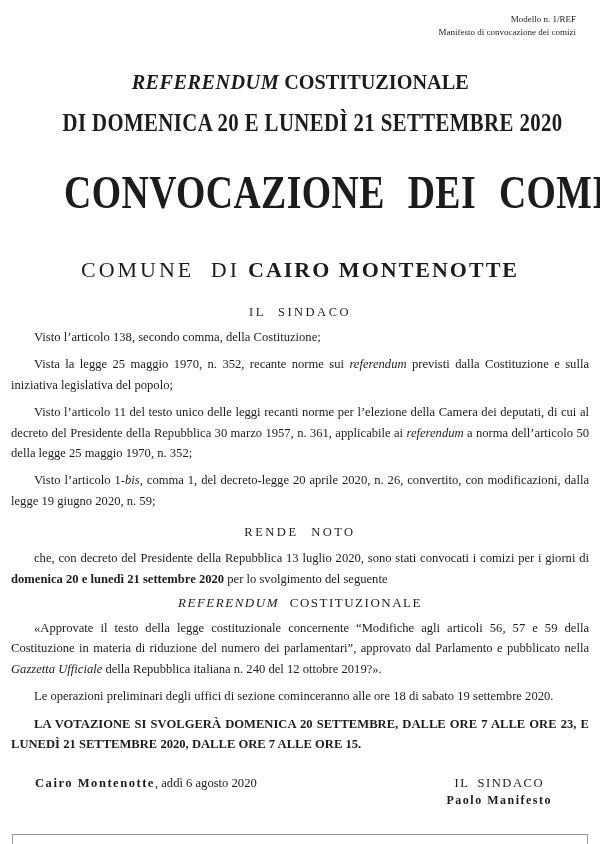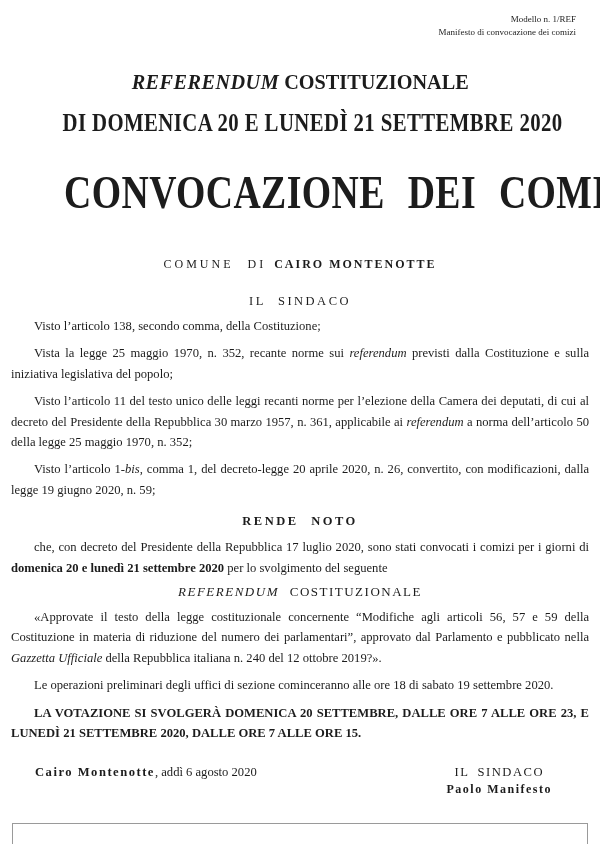--- a/index.html
+++ b/index.html
@@ -27,21 +27,21 @@
   .title1 { text-align: center; margin-top: 30px; font-size: 22px; font-weight: bold; white-space: nowrap; }
   .title1 .cond { display: inline-block; transform: scaleX(0.92); }
   .title1 i { letter-spacing: 0.5px; }
 
   .title2 { text-align: center; margin-top: 13px; font-size: 26px; font-weight: bold; white-space: nowrap; }
   .title2 .cond { display: inline-block; transform: scaleX(0.80); letter-spacing: 0.5px; }
 
   .main-title { text-align: center; margin-top: 28px; font-size: 46px; font-weight: bold; white-space: nowrap; }
   .main-title .cond { display: inline-block; transform: scaleX(0.82); word-spacing: 16px; letter-spacing: 0.5px; }
 
-  .comune-line { text-align: center; margin-top: 38px; font-size: 12px; white-space: nowrap; }
+  .comune-line { text-align: center; margin-top: 38px; font-size: 22px; white-space: nowrap; }
   .comune-line .label { letter-spacing: 3px; word-spacing: 8px; }
   .comune-line .name { font-weight: bold; letter-spacing: 2px; margin-left: 8px; }
 
   .section-heading {
     text-align: center;
     font-size: 12.5px;
     letter-spacing: 2.5px;
     word-spacing: 7px;
     margin-top: 22px;
   }
@@ -58,21 +58,21 @@
   .doc-body { padding: 0 11px; }
   .doc-body p {
     font-size: 12.6px;
     line-height: 1.62;
     text-align: justify;
     text-indent: 23px;
     margin-top: 7px;
   }
   .doc-body p.tight { }
   .doc-body .bold-par { font-weight: bold; }
-  .heading-block { margin-top: 14px; margin-bottom: 8px; font-weight: bold; }
+  .heading-block { margin-top: 14px; margin-bottom: 8px; }
 
   
   .signature-row {
     display: flex;
     justify-content: space-between;
     align-items: flex-start;
     margin-top: 22px;
     padding: 0 30px 0 35px;
     font-size: 12.6px;
     gap: 48px;
@@ -123,21 +123,21 @@
     <p class="tight">Visto l’articolo 138, secondo comma, della Costituzione;</p>
 
     <p><span>Vista la legge 25 maggio 1970, n. 352, recante norme sui </span><i>referendum</i><span> previsti dalla Costituzione e sulla iniziativa legislativa del popolo;</span></p>
 
     <p><span>Visto l’articolo 11 del testo unico delle leggi recanti norme per l’elezione della Camera dei deputati, di cui al decreto del Presidente della Repubblica 30 marzo 1957, n. 361, applicabile ai </span><i>referendum</i><span> a norma dell’articolo 50 della legge 25 maggio 1970, n. 352;</span></p>
 
     <p><span>Visto l’articolo 1-</span><i>bis</i><span>, comma 1, del decreto-legge 20 aprile 2020, n. 26, convertito, con modificazioni, dalla legge 19 giugno 2020, n. 59;</span></p>
 
     <div class="section-heading heading-block">RENDE NOTO</div>
 
-    <p class="tight"><span>che, con decreto del Presidente della Repubblica 17 luglio 2020, sono stati convocati i comizi per i giorni di </span><b>domenica 20 e lunedì 21 settembre 2020</b><span> per lo svolgimento del seguente</span></p>
+    <p class="tight"><span>che, con decreto del Presidente della Repubblica 13 luglio 2020, sono stati convocati i comizi per i giorni di </span><b>domenica 20 e lunedì 21 settembre 2020</b><span> per lo svolgimento del seguente</span></p>
 
     <div class="ref-heading"><i>REFERENDUM</i><span> COSTITUZIONALE</span></div>
 
     <p class="tight"><span>«Approvate il testo della legge costituzionale concernente “Modifiche agli articoli 56, 57 e 59 della Costituzione in materia di riduzione del numero dei parlamentari”, approvato dal Parlamento e pubblicato nella </span><i>Gazzetta Ufficiale</i><span> della Repubblica italiana n. 240 del 12 ottobre 2019?».</span></p>
 
     <p>Le operazioni preliminari degli uffici di sezione cominceranno alle ore 18 di sabato 19 settembre 2020.</p>
 
     <p class="bold-par">LA VOTAZIONE SI SVOLGERÀ DOMENICA 20 SETTEMBRE, DALLE ORE 7 ALLE ORE 23, E LUNEDÌ 21 SETTEMBRE 2020, DALLE ORE 7 ALLE ORE 15.</p>
 
   </div>

